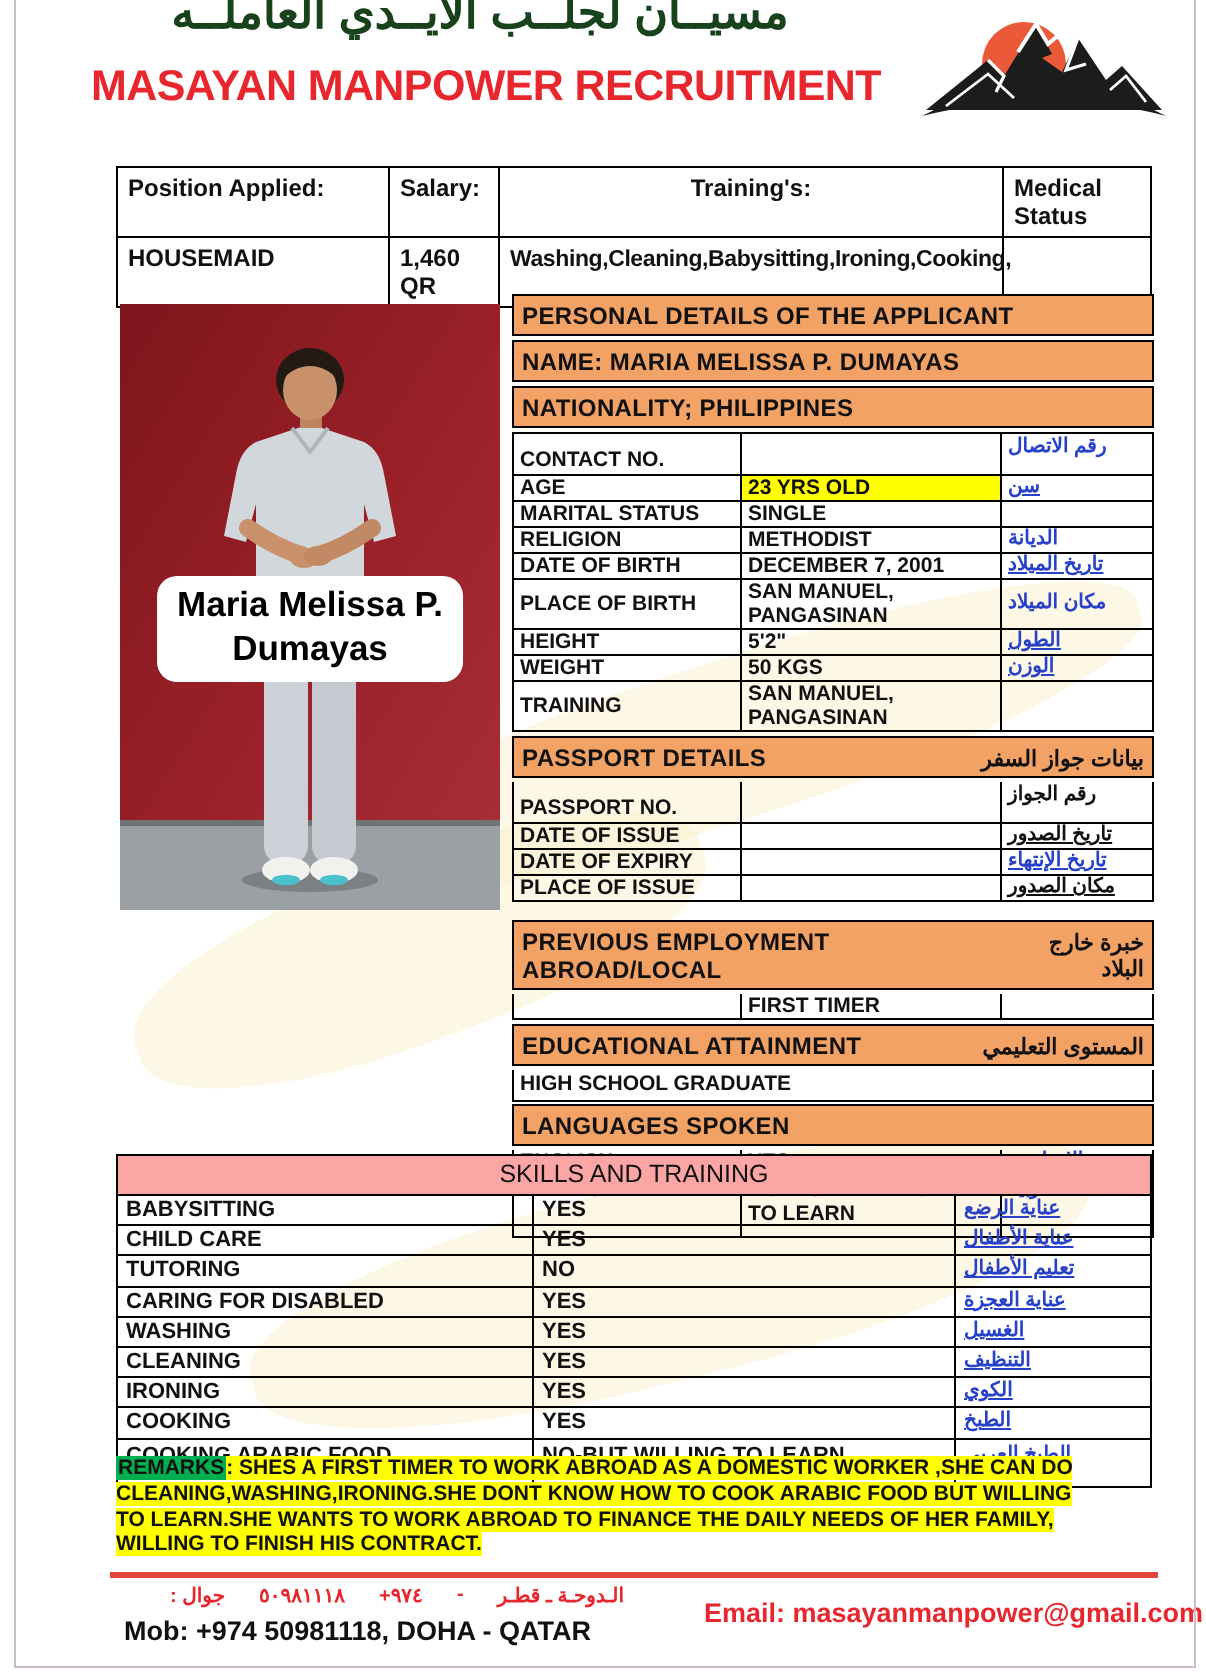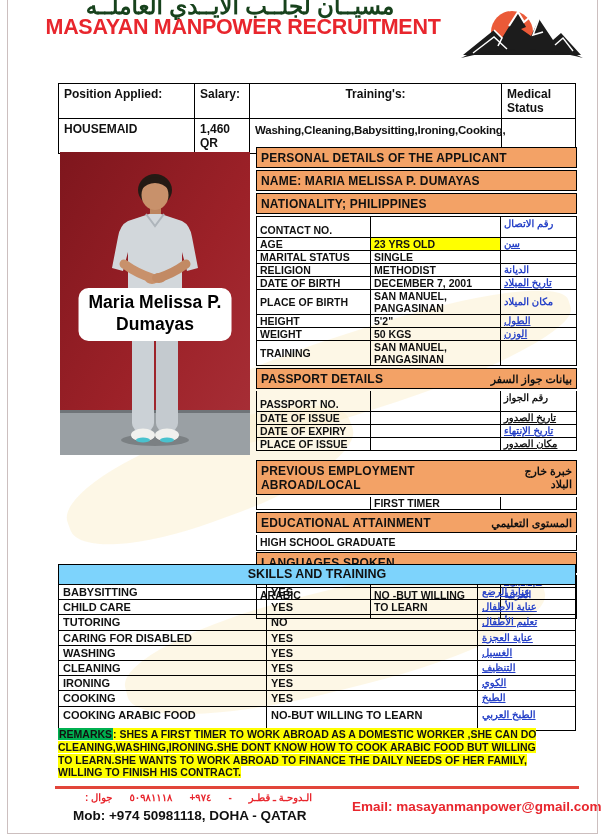--- a/index.html
+++ b/index.html
@@ -10,21 +10,21 @@
   
   .wm { position:absolute; background:#fbf0d2; opacity:.55; border-radius:45%; z-index:0; }
   .wm1 { left:150px; top:330px; width:430px; height:80px; transform:rotate(-18deg); }
   .wm2 { left:60px; top:430px; width:300px; height:90px; transform:rotate(-20deg); }
   .wm3 { left:120px; top:590px; width:430px; height:100px; transform:rotate(-14deg); }
 
   .z { position:absolute; z-index:1; }
 
   
   .h-ar { left:28px; top:-7px; width:424px; text-align:center; color:#17421c; font-size:23px; font-weight:700; direction:rtl; letter-spacing:1px; }
-  .h-en { left:28px; top:15px; width:430px; text-align:center; color:#e8262d; font-size:21.5px; font-weight:700; letter-spacing:-0.3px; }
+  .h-en { left:28px; top:31px; width:430px; text-align:center; color:#e8262d; font-size:21.5px; font-weight:700; letter-spacing:-0.3px; }
   .logo { left:459px; top:5px; width:128px; height:60px; }
 
   
   .ttable { left:58px; top:83px; width:518px; border:1.5px solid #000; display:grid; grid-template-columns:136px 55px 252px 1fr; font-size:12px; font-weight:700; color:#111; background:transparent; }
   .ttable > div { border-right:1.5px solid #000; padding:3px 5px; min-height:31px; }
   .ttable > div:nth-child(4n) { border-right:none; }
   .ttable > div:nth-child(-n+4) { border-bottom:1.5px solid #000; }
   .ttable .center { text-align:center; }
   .ttable .tight { letter-spacing:-0.2px; font-size:11.5px; padding-top:5px; }
 
@@ -49,37 +49,37 @@
   .pdrow.tall > .ar-cell { align-items:flex-start; padding-top:1px; }
   .pdrow.tall-lang > div { min-height:31px; align-items:flex-start; padding-top:1px; }
   .full-row { border:1.5px solid #000; border-top:none; font-size:10.5px; font-weight:700; padding:1px 3px 2px; }
   .gap8 { height:9px; } .gap2 { height:2px; }
   .hl { background:#ffff00; }
   .b { color:#2742c8; } .bu { color:#2742c8; text-decoration:underline; }
   .k { color:#111; } .ku { color:#111; text-decoration:underline; }
 
   
   .skills { left:58px; top:564px; width:518px; color:#111; }
-  .sk-h { background:#7dd3fc; border:1.5px solid #000; text-align:center; font-size:12.5px; font-weight:700; padding:2px 0 3px; }
+  .sk-h { background:#fca5a5; border:1.5px solid #000; text-align:center; font-size:12.5px; font-weight:400; padding:2px 0 3px;margin-top:13px; }
   .sktable { border-left:1.5px solid #000; }
   .skrow { display:grid; grid-template-columns:208px 211px 1fr; }
   .skrow > div { border-right:1.5px solid #000; border-bottom:1.5px solid #000; padding:0 4px; font-size:11px; font-weight:700; min-height:15.2px; line-height:14px; display:flex; align-items:center; }
   .skrow .ar-cell { justify-content:flex-end; direction:rtl; font-size:10px;text-align:right; }
   .skrow:last-child > div { min-height:24px; align-items:flex-start; padding-top:1px; }
 
   
   .remarks { left:58px; top:728px; width:489px; font-size:10.5px; font-weight:700; line-height:12.8px; color:#111; }
   .remark-label { background:#00b050; padding:0 1px; }
   .remark-body { background:#ffff00; }
 
   
   .f-line { left:55px; top:786px; width:524px; height:3px; background:#e2453a; }
   .f-ar { left:85px; top:792px; color:#e8262d; font-weight:700; font-size:10px; display:flex; gap:17px; }
   .f-ar span { direction:rtl; unicode-bidi:isolate; }
-  .f-mob { left:73px; top:808px; font-weight:700; font-size:13.5px; color:#111; }
+  .f-mob { left:62px; top:808px; font-weight:700; font-size:13.5px; color:#111; }
   .f-email { left:352px; top:799px; color:#e8262d; font-weight:700; font-size:13.5px; }
 </style>
 </head>
 <body>
 
 <div class="page">
   <div class="wm wm1"></div>
   <div class="wm wm2"></div>
   <div class="wm wm3"></div>
 

